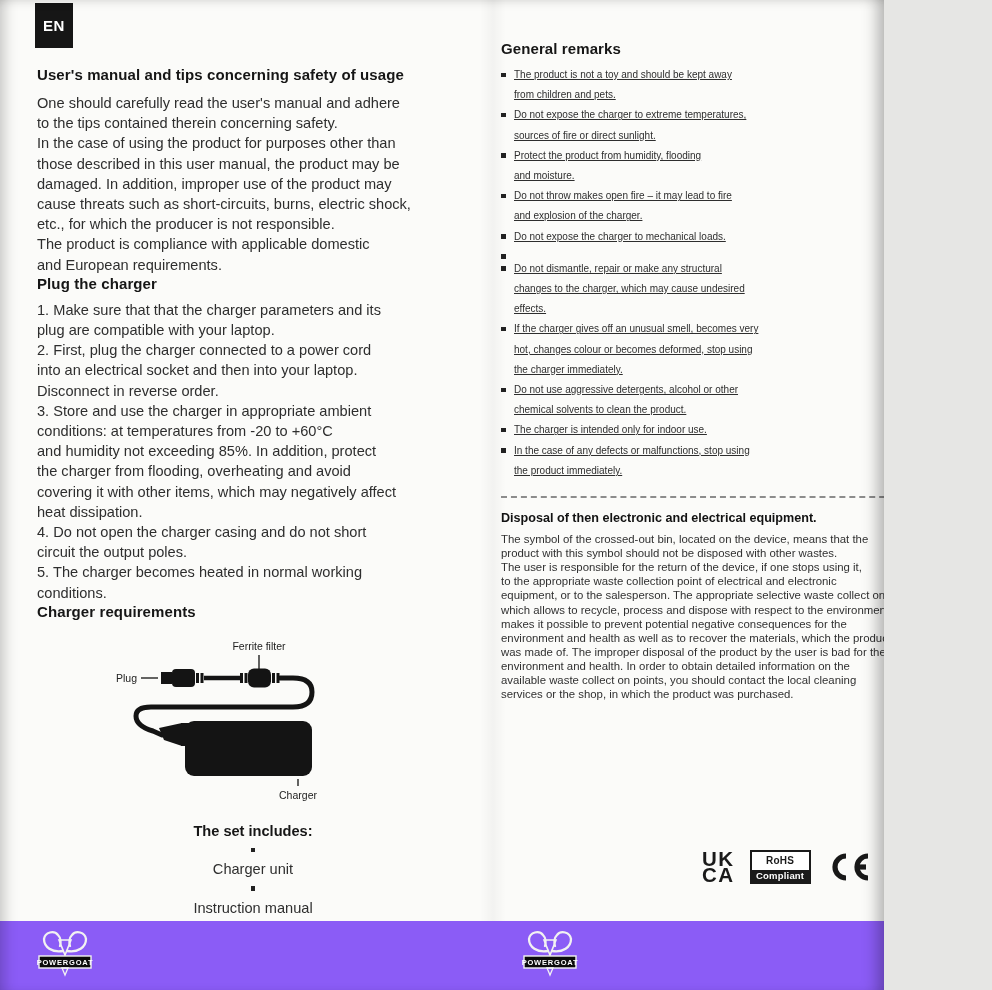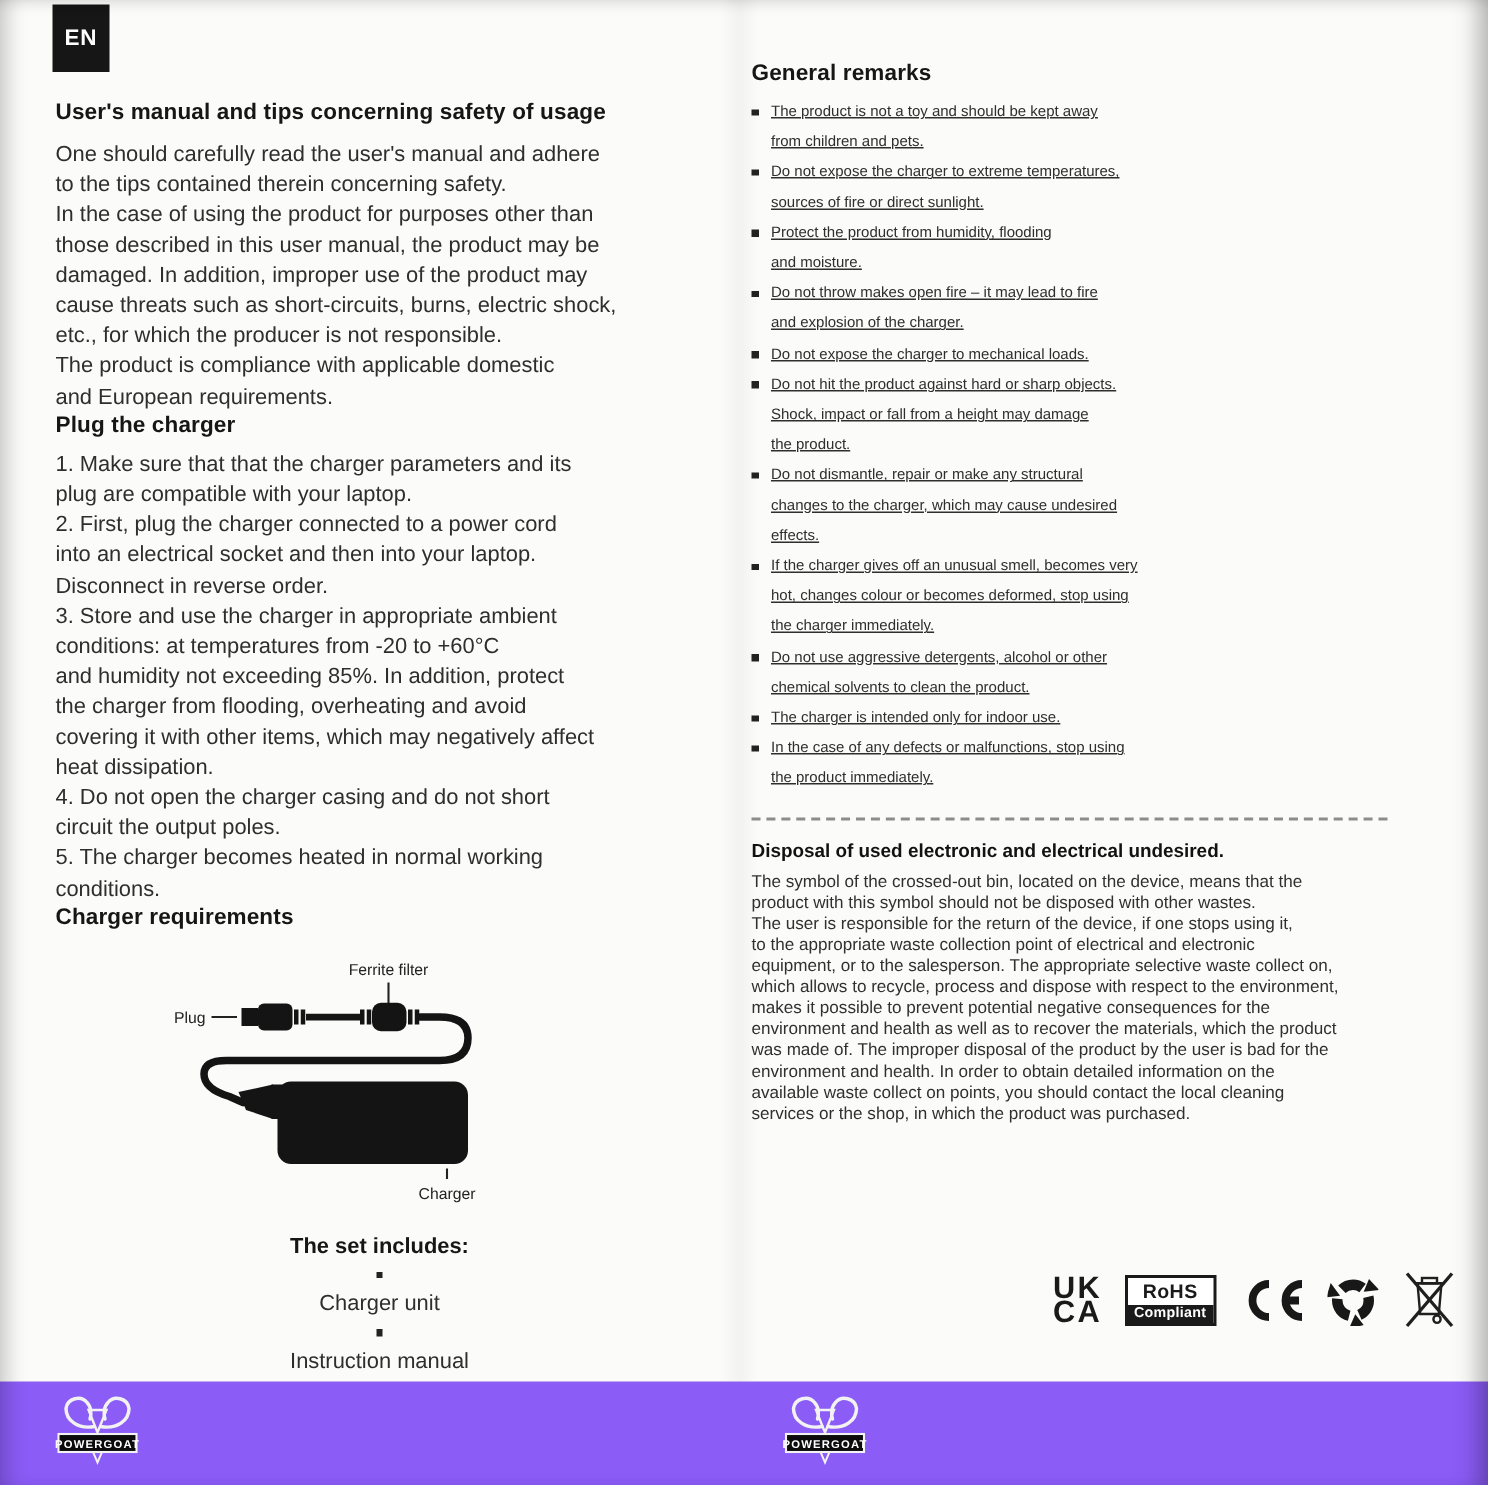--- a/index.html
+++ b/index.html
@@ -1,17 +1,17 @@
 <!DOCTYPE html>
 <html><head>
 <meta charset="utf-8">
 <style>
   html,body{margin:0;padding:0;background:#e6e6e4;}
   .sheet{
-    position:relative;width:992px;height:990px;overflow:hidden;
+    position:relative;width:884px;height:990px;overflow:hidden;
     background:#fbfbf9;
     font-family:"Liberation Sans",sans-serif;
     color:#2e2e2e;
   }
   .sheet::before{ 
     content:"";position:absolute;inset:0;pointer-events:none;z-index:50;
     box-shadow:
       inset 14px 0 14px -10px rgba(0,0,0,.22),
       inset -16px 0 16px -10px rgba(0,0,0,.30),
       inset 0 10px 12px -9px rgba(0,0,0,.10);
@@ -40,21 +40,21 @@
   .dashsep{border:0;border-top:2px dashed #8c8c8c;margin:15px 0 0;width:424px;}
   .disp-h{font-size:12.6px;font-weight:700;color:#121212;margin:13px 0 0;}
   .disp-b{font-size:11.4px;line-height:14.1px;white-space:pre-line;margin:7px 0 0;color:#303030;}
   .diagram{display:block;margin:8px 0 0 72px;}
   .setrow{display:flex;align-items:center;gap:9px;margin-top:17px;font-size:14.6px;flex-direction:column;}
   .setlabel{font-weight:700;color:#161616;}
   .setmark{width:4.5px;height:4.5px;background:#222;display:inline-block;}
   .certs{position:absolute;left:702px;top:846px;display:flex;align-items:center;gap:15px;z-index:2;}
   .ukca{font-weight:700;font-size:20.5px;line-height:16.5px;letter-spacing:1.5px;color:#1a1a1a;}
   .rohs{width:57px;border:2.5px solid #1a1a1a;text-align:center;background:#fff;}
-  .rohs-t{font-size:13px;font-weight:700;line-height:18px;color:#1a1a1a;letter-spacing:.3px;}
+  .rohs-t{font-size:10px;font-weight:700;line-height:18px;color:#1a1a1a;letter-spacing:.3px;}
   .rohs-b{font-size:9.5px;background:#1a1a1a;color:#fff;line-height:12.5px;font-weight:600;letter-spacing:.2px;}
   .bar{position:absolute;left:0;right:0;top:921px;bottom:0;background:#8b5cf6;z-index:3;}
   .brand-logo{position:absolute;top:6px;}
   .brand-logo.l1{left:36px;}
   .brand-logo.l2{left:521px;}
 </style>
 </head>
 <body>
 
 <div class="sheet">
@@ -155,23 +155,20 @@
           <span class="bmark"></span>
           <span class="btext">Do not throw makes open fire – it may lead to fire
 and explosion of the charger.</span>
         </div>
       <div class="brow">
           <span class="bmark"></span>
           <span class="btext">Do not expose the charger to mechanical loads.</span>
         </div>
       <div class="brow">
           <span class="bmark"></span>
-          <span class="btext">Do not hit the product against hard or sharp objects.
-Shock, impact or fall from a height may damage
-the product.</span>
         </div>
       <div class="brow">
           <span class="bmark"></span>
           <span class="btext">Do not dismantle, repair or make any structural
 changes to the charger, which may cause undesired
 effects.</span>
         </div>
       <div class="brow">
           <span class="bmark"></span>
           <span class="btext">If the charger gives off an unusual smell, becomes very
@@ -189,21 +186,21 @@
         </div>
       <div class="brow">
           <span class="bmark"></span>
           <span class="btext">In the case of any defects or malfunctions, stop using
 the product immediately.</span>
         </div>
     </div>
 
     <hr class="dashsep">
 
-    <h3 class="disp-h">Disposal of used electronic and electrical undesired.</h3>
+    <h3 class="disp-h">Disposal of then electronic and electrical equipment.</h3>
     <p class="disp-b">The symbol of the crossed-out bin, located on the device, means that the
 product with this symbol should not be disposed with other wastes.
 The user is responsible for the return of the device, if one stops using it,
 to the appropriate waste collection point of electrical and electronic
 equipment, or to the salesperson. The appropriate selective waste collect on,
 which allows to recycle, process and dispose with respect to the environment,
 makes it possible to prevent potential negative consequences for the
 environment and health as well as to recover the materials, which the product
 was made of. The improper disposal of the product by the user is bad for the
 environment and health. In order to obtain detailed information on the

